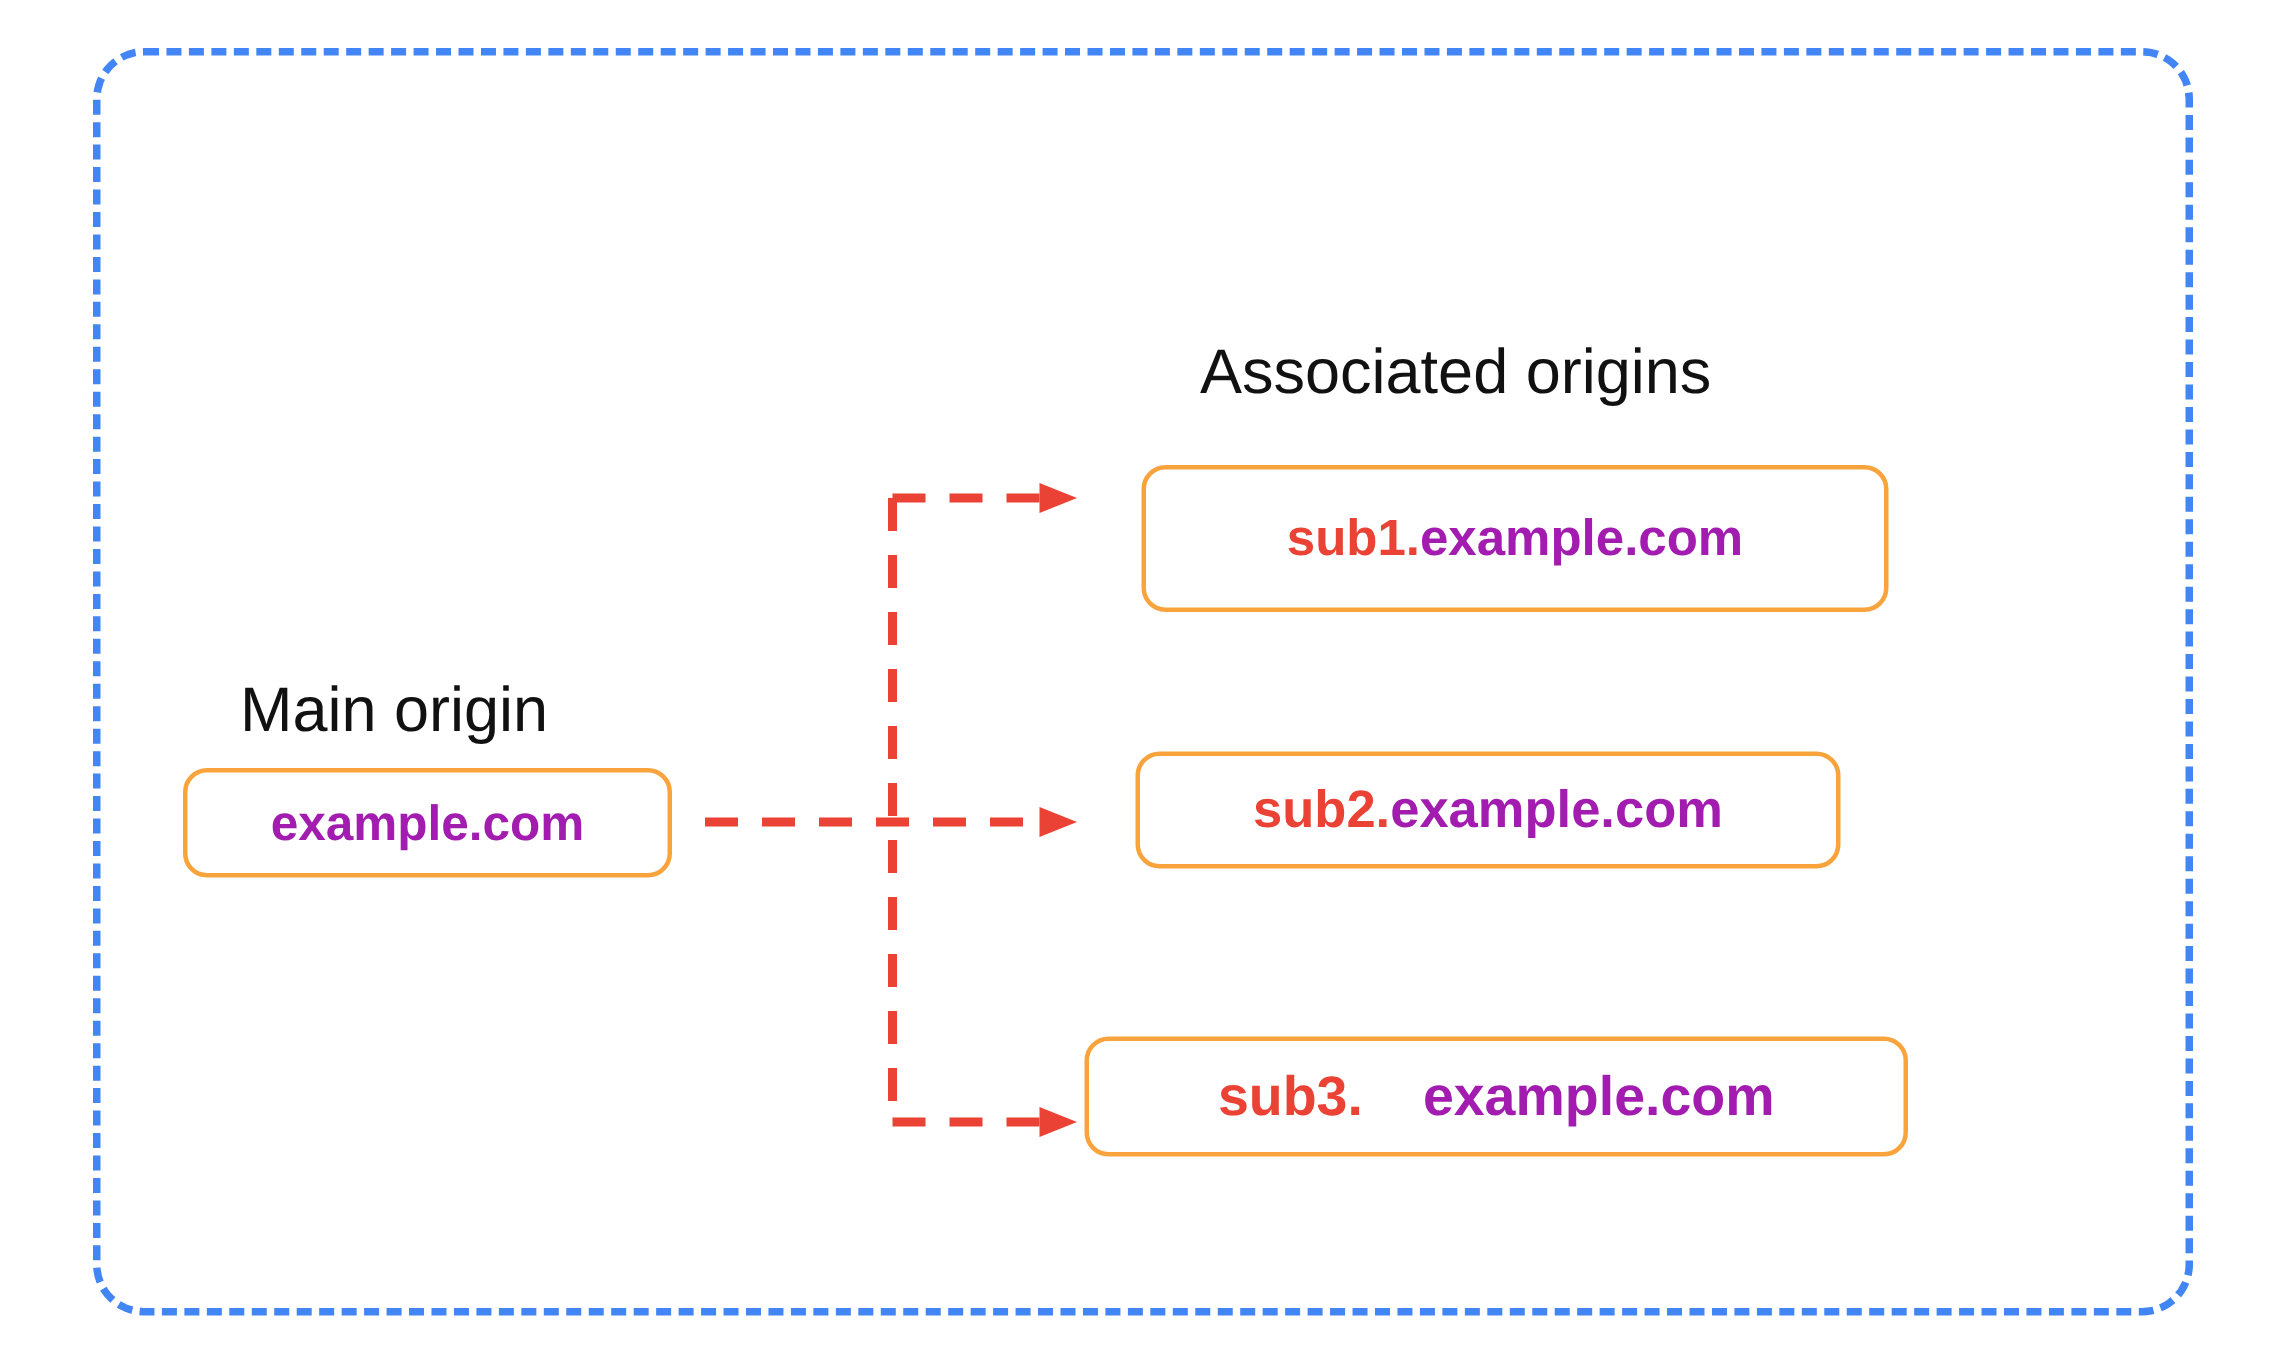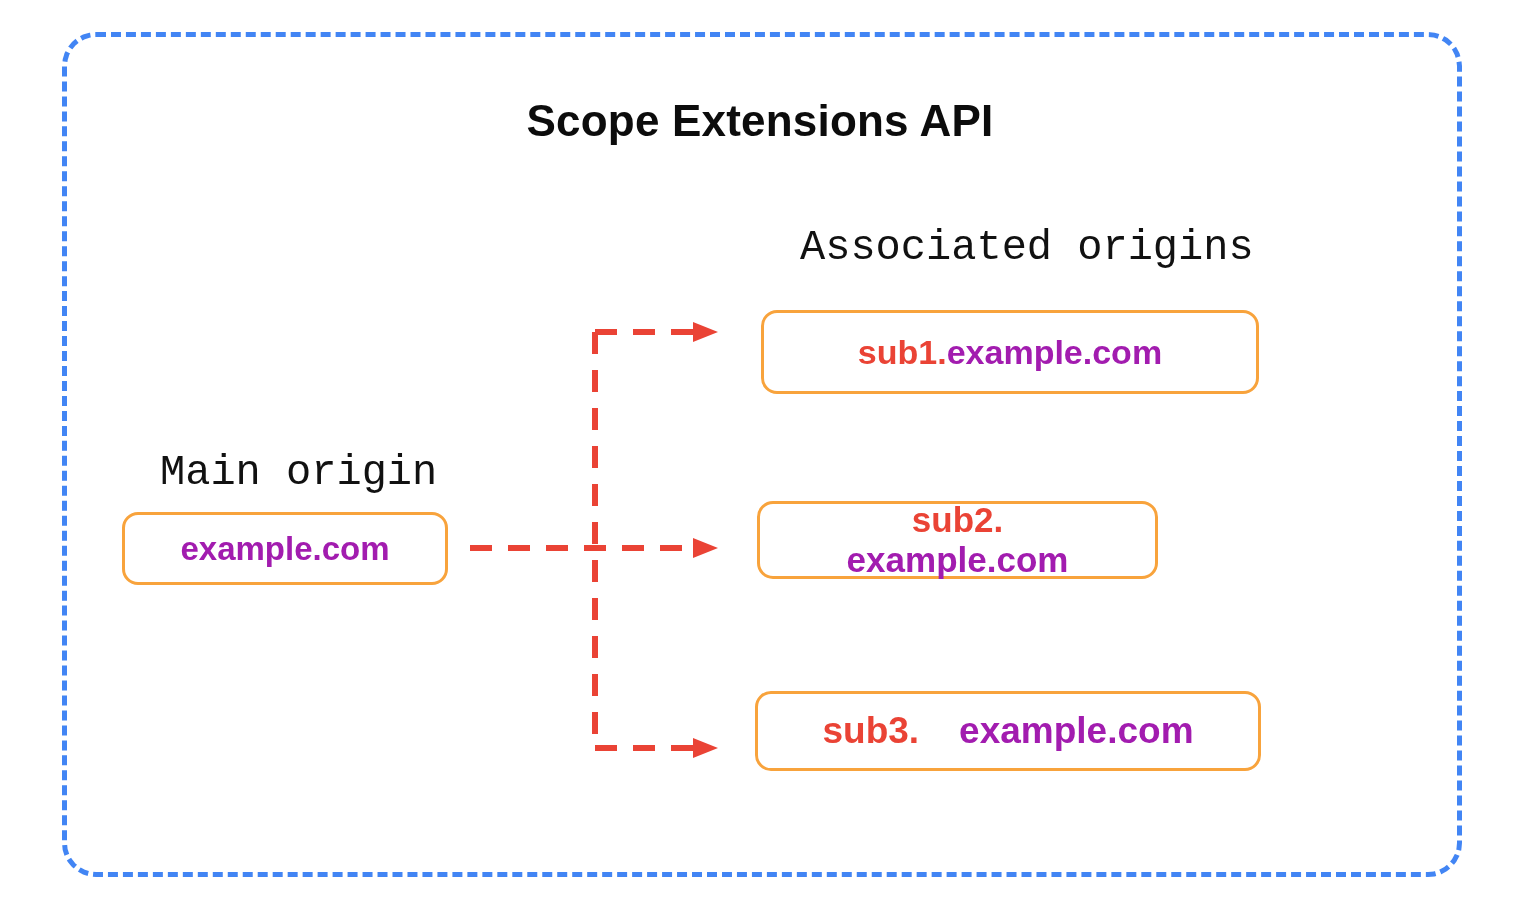--- a/index.html
+++ b/index.html
@@ -44,21 +44,20 @@
     letter-spacing: 0.2px;
   }
 
   
   .section-label {
     position: absolute;
     font-size: 42px;
     font-weight: 400;
     color: #111111;
     white-space: nowrap;
-    font-family: Liberation Mono, monospace;
   }
   .label-associated {
     left: 800px;
     top: 224px;
   }
   .label-main {
     left: 160px;
     top: 449px;
   }
 
@@ -79,35 +78,34 @@
     left: 122px;
     top: 512px;
     width: 326px;
     height: 73px;
     font-size: 33px;
   }
   .chip-sub1 {
     left: 761px;
     top: 310px;
     width: 498px;
-    height: 84px;
+    height: 98px;
     font-size: 34px;
   }
   .chip-sub2 {
     left: 757px;
     top: 501px;
-    width: 401px;
+    width: 470px;
     height: 78px;
     font-size: 35px;
-    flex-direction: column;
   }
   .chip-sub3 {
-    left: 755px;
+    left: 723px;
     top: 691px;
-    width: 506px;
+    width: 549px;
     height: 80px;
     font-size: 37px;
     gap: 40px;
   }
   .sub-part {
     color: #EA4335;
   }
   .domain-part {
     color: #a21caf;
   }
@@ -122,21 +120,20 @@
     pointer-events: none;
   }
 </style>
 </head>
 <body>
 
 <div id="canvas">
 
   <div class="outer-container"></div>
 
-  <div class="diagram-title">Scope Extensions API</div>
 
   <div class="section-label label-associated">Associated origins</div>
 
   <div class="section-label label-main">Main origin</div>
 
   <svg class="connector-layer" viewBox="0 0 1520 914">
 
     <line x1="470" y1="548" x2="700" y2="548" stroke="#EA4335" stroke-width="6" stroke-dasharray="22 16"></line>
 
     <line x1="595" y1="332" x2="595" y2="748" stroke="#EA4335" stroke-width="6" stroke-dasharray="22 16"></line>

